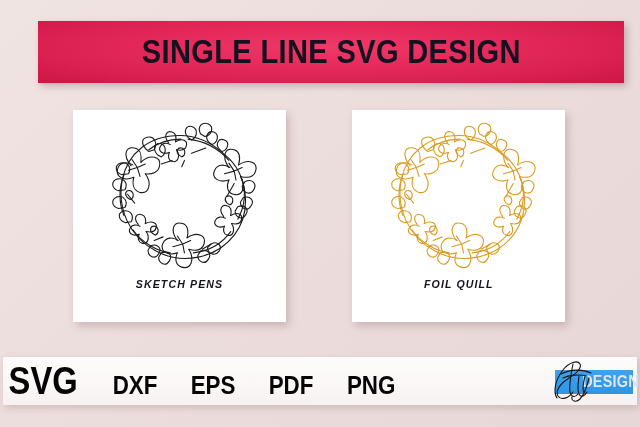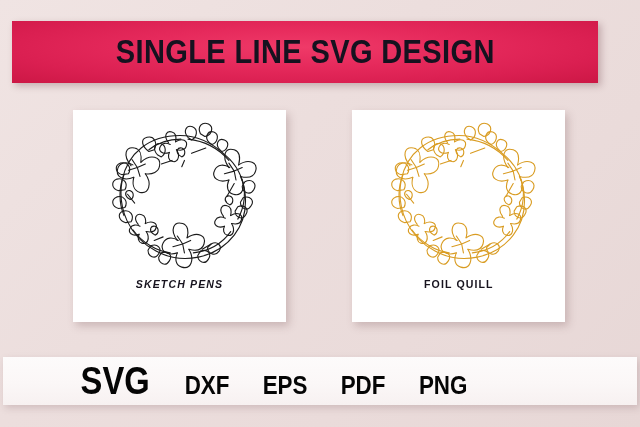--- a/index.html
+++ b/index.html
@@ -18,21 +18,21 @@
     position: relative;
     width: 640px;
     height: 427px;
     background: linear-gradient(135deg, #f0e4e3 0%, #ecdedd 40%, #eadbda 70%, #e7d7d6 100%);
     overflow: hidden;
   }
 
   
   .banner {
     position: absolute;
-    left: 12px;
+    left: 38px;
     top: 21px;
     width: 586px;
     height: 62px;
     background: radial-gradient(ellipse at 50% 42%, #ef3a68 0%, #e62a5c 38%, #da1f51 72%, #cc1745 100%);
     box-shadow: 3px 3px 7px rgba(90, 40, 50, 0.28);
     display: flex;
     align-items: center;
     justify-content: center;
   }
   .banner-title {
@@ -52,21 +52,21 @@
     top: 110px;
     width: 213px;
     height: 212px;
     background: #ffffff;
     box-shadow: 3px 4px 8px rgba(110, 70, 75, 0.26);
     display: flex;
     flex-direction: column;
     align-items: center;
   }
   .card-left  { left: 73px; font-style: italic; }
-  .card-right { left: 352px; }
+  .card-right { left: 352px; font-style: italic; }
 
   .art-wrap {
     width: 100%;
     height: 168px;
     display: flex;
     align-items: center;
     justify-content: center;
     padding-top: 4px;
     box-sizing: border-box;
   }
@@ -91,21 +91,20 @@
     height: 48px;
     background: linear-gradient(180deg, #fdfbfb 0%, #fbf7f7 55%, #f7f1f1 100%);
     box-shadow: 2px 3px 7px rgba(110, 75, 80, 0.22);
     display: flex;
     align-items: center;
   }
   .formats {
     display: flex;
     align-items: baseline;
     gap: 26px;
-    margin-left: 72px;
   }
   .fmt {
     font-family: "Liberation Sans Narrow", "Liberation Sans", sans-serif;
     font-weight: bold;
     color: #050505;
     transform: scaleX(0.86);
     letter-spacing: 0px;
     line-height: 1;
   }
   .fmt.big   { font-size: 38px; }
@@ -334,15 +333,30 @@
 
   <div class="footer">
     <div class="formats">
       <span class="fmt big">SVG</span>
       <span class="fmt small">DXF</span>
       <span class="fmt small">EPS</span>
       <span class="fmt small">PDF</span>
       <span class="fmt small">PNG</span>
     </div>
 
+    <div class="logo">
+      <div class="logo-box"></div>
+      <div class="logo-design">DESIGN</div>
+      <svg class="logo-script" viewBox="0 0 54 44">
+        <g fill="none" stroke="#16141a" stroke-width="1.1" stroke-linecap="round">
+          <path d="M8 40 C4 34 6 22 14 12 C20 4 29 2 31 6 C33 10 27 16 20 20 C12 25 6 32 9 38 C12 43 20 40 24 34"></path>
+          <path d="M14 20 C20 17 30 16 38 18"></path>
+          <path d="M24 6 C22 16 20 28 21 34 C22 39 26 40 29 36"></path>
+          <path d="M30 18 C29 26 28 32 30 36 C32 40 36 38 38 34"></path>
+          <path d="M36 18 C34 26 33 32 35 35"></path>
+          <path d="M40 20 C38 28 36 36 31 41 C27 45 22 43 23 39"></path>
+          <path d="M12 16 C22 11 34 11 42 15"></path>
+        </g>
+      </svg>
+    </div>
   </div>
 
 </div>
 
 </body></html>

